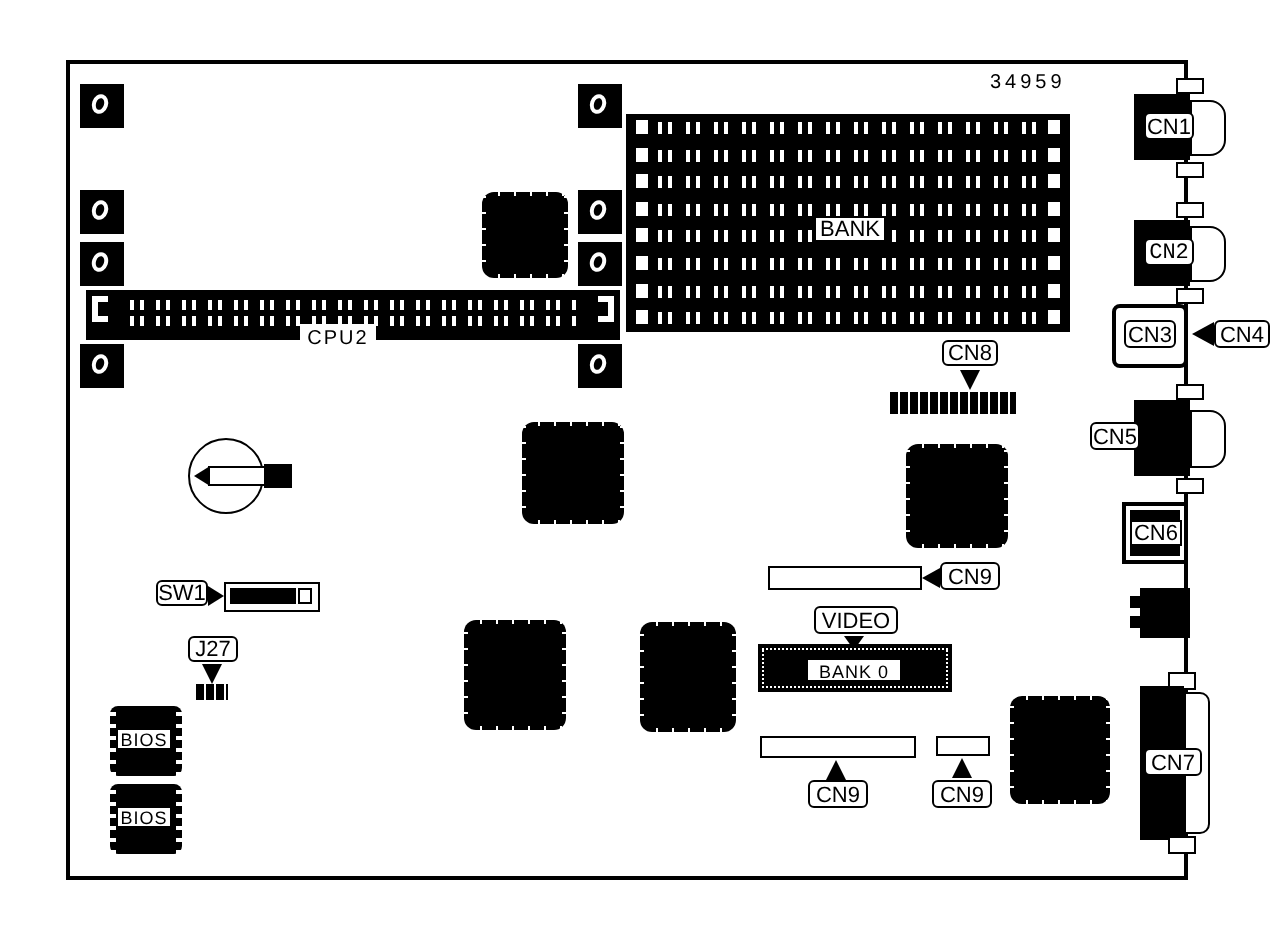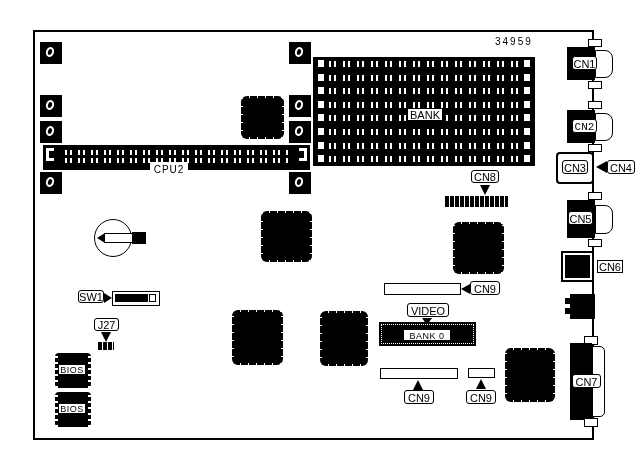--- a/index.html
+++ b/index.html
@@ -195,27 +195,27 @@
   <div class="abs tab" style="left:588px;top:144px;width:14px;height:8px;"></div>
 
   <div class="abs" style="left:556px;top:152px;width:38px;height:32px;border:2px solid #000;background:#fff;border-radius:4px;"></div>
   <div class="abs lbl" style="left:562px;top:160px;width:26px;height:14px;line-height:14px;">CN3</div>
   <div class="abs tri" style="left:596px;top:161px;border-top:6px solid transparent;border-bottom:6px solid transparent;border-right:11px solid #000;"></div>
   <div class="abs lbl" style="left:607px;top:160px;width:28px;height:14px;line-height:14px;">CN4</div>
 
   <div class="abs tab" style="left:588px;top:192px;width:14px;height:8px;"></div>
   <div class="abs shell" style="left:595px;top:205px;width:18px;height:29px;"></div>
   <div class="abs blk" style="left:567px;top:200px;width:28px;height:38px;"></div>
-  <div class="abs lbl" style="left:568px;top:211px;width:25px;height:14px;line-height:14px;z-index:3;">CN5</div>
+  <div class="abs lbl" style="left:545px;top:211px;width:25px;height:14px;line-height:14px;z-index:3;">CN5</div>
   <div class="abs tab" style="left:588px;top:239px;width:14px;height:8px;"></div>
 
   <div class="abs" style="left:561px;top:251px;width:33px;height:31px;border:2px solid #000;background:#fff;">
     <div class="abs blk" style="left:2px;top:2px;width:25px;height:23px;"></div>
   </div>
-  <div class="abs lbl sq" style="left:597px;top:260px;width:26px;height:13px;line-height:13px;">CN6</div>
+  <div class="abs lbl sq" style="left:565px;top:260px;width:26px;height:13px;line-height:13px;">CN6</div>
 
   <div class="abs blk" style="left:570px;top:294px;width:25px;height:25px;"></div>
   <div class="abs blk" style="left:565px;top:298px;width:6px;height:6px;"></div>
   <div class="abs blk" style="left:565px;top:308px;width:6px;height:6px;"></div>
 
   <div class="abs tab" style="left:584px;top:336px;width:14px;height:9px;"></div>
   <div class="abs shell" style="left:592px;top:346px;width:13px;height:71px;border-radius:0 5px 5px 0;"></div>
   <div class="abs blk" style="left:570px;top:343px;width:22px;height:77px;"></div>
   <div class="abs lbl" style="left:572px;top:374px;width:29px;height:14px;line-height:14px;z-index:3;">CN7</div>
   <div class="abs tab" style="left:584px;top:418px;width:14px;height:9px;"></div>

